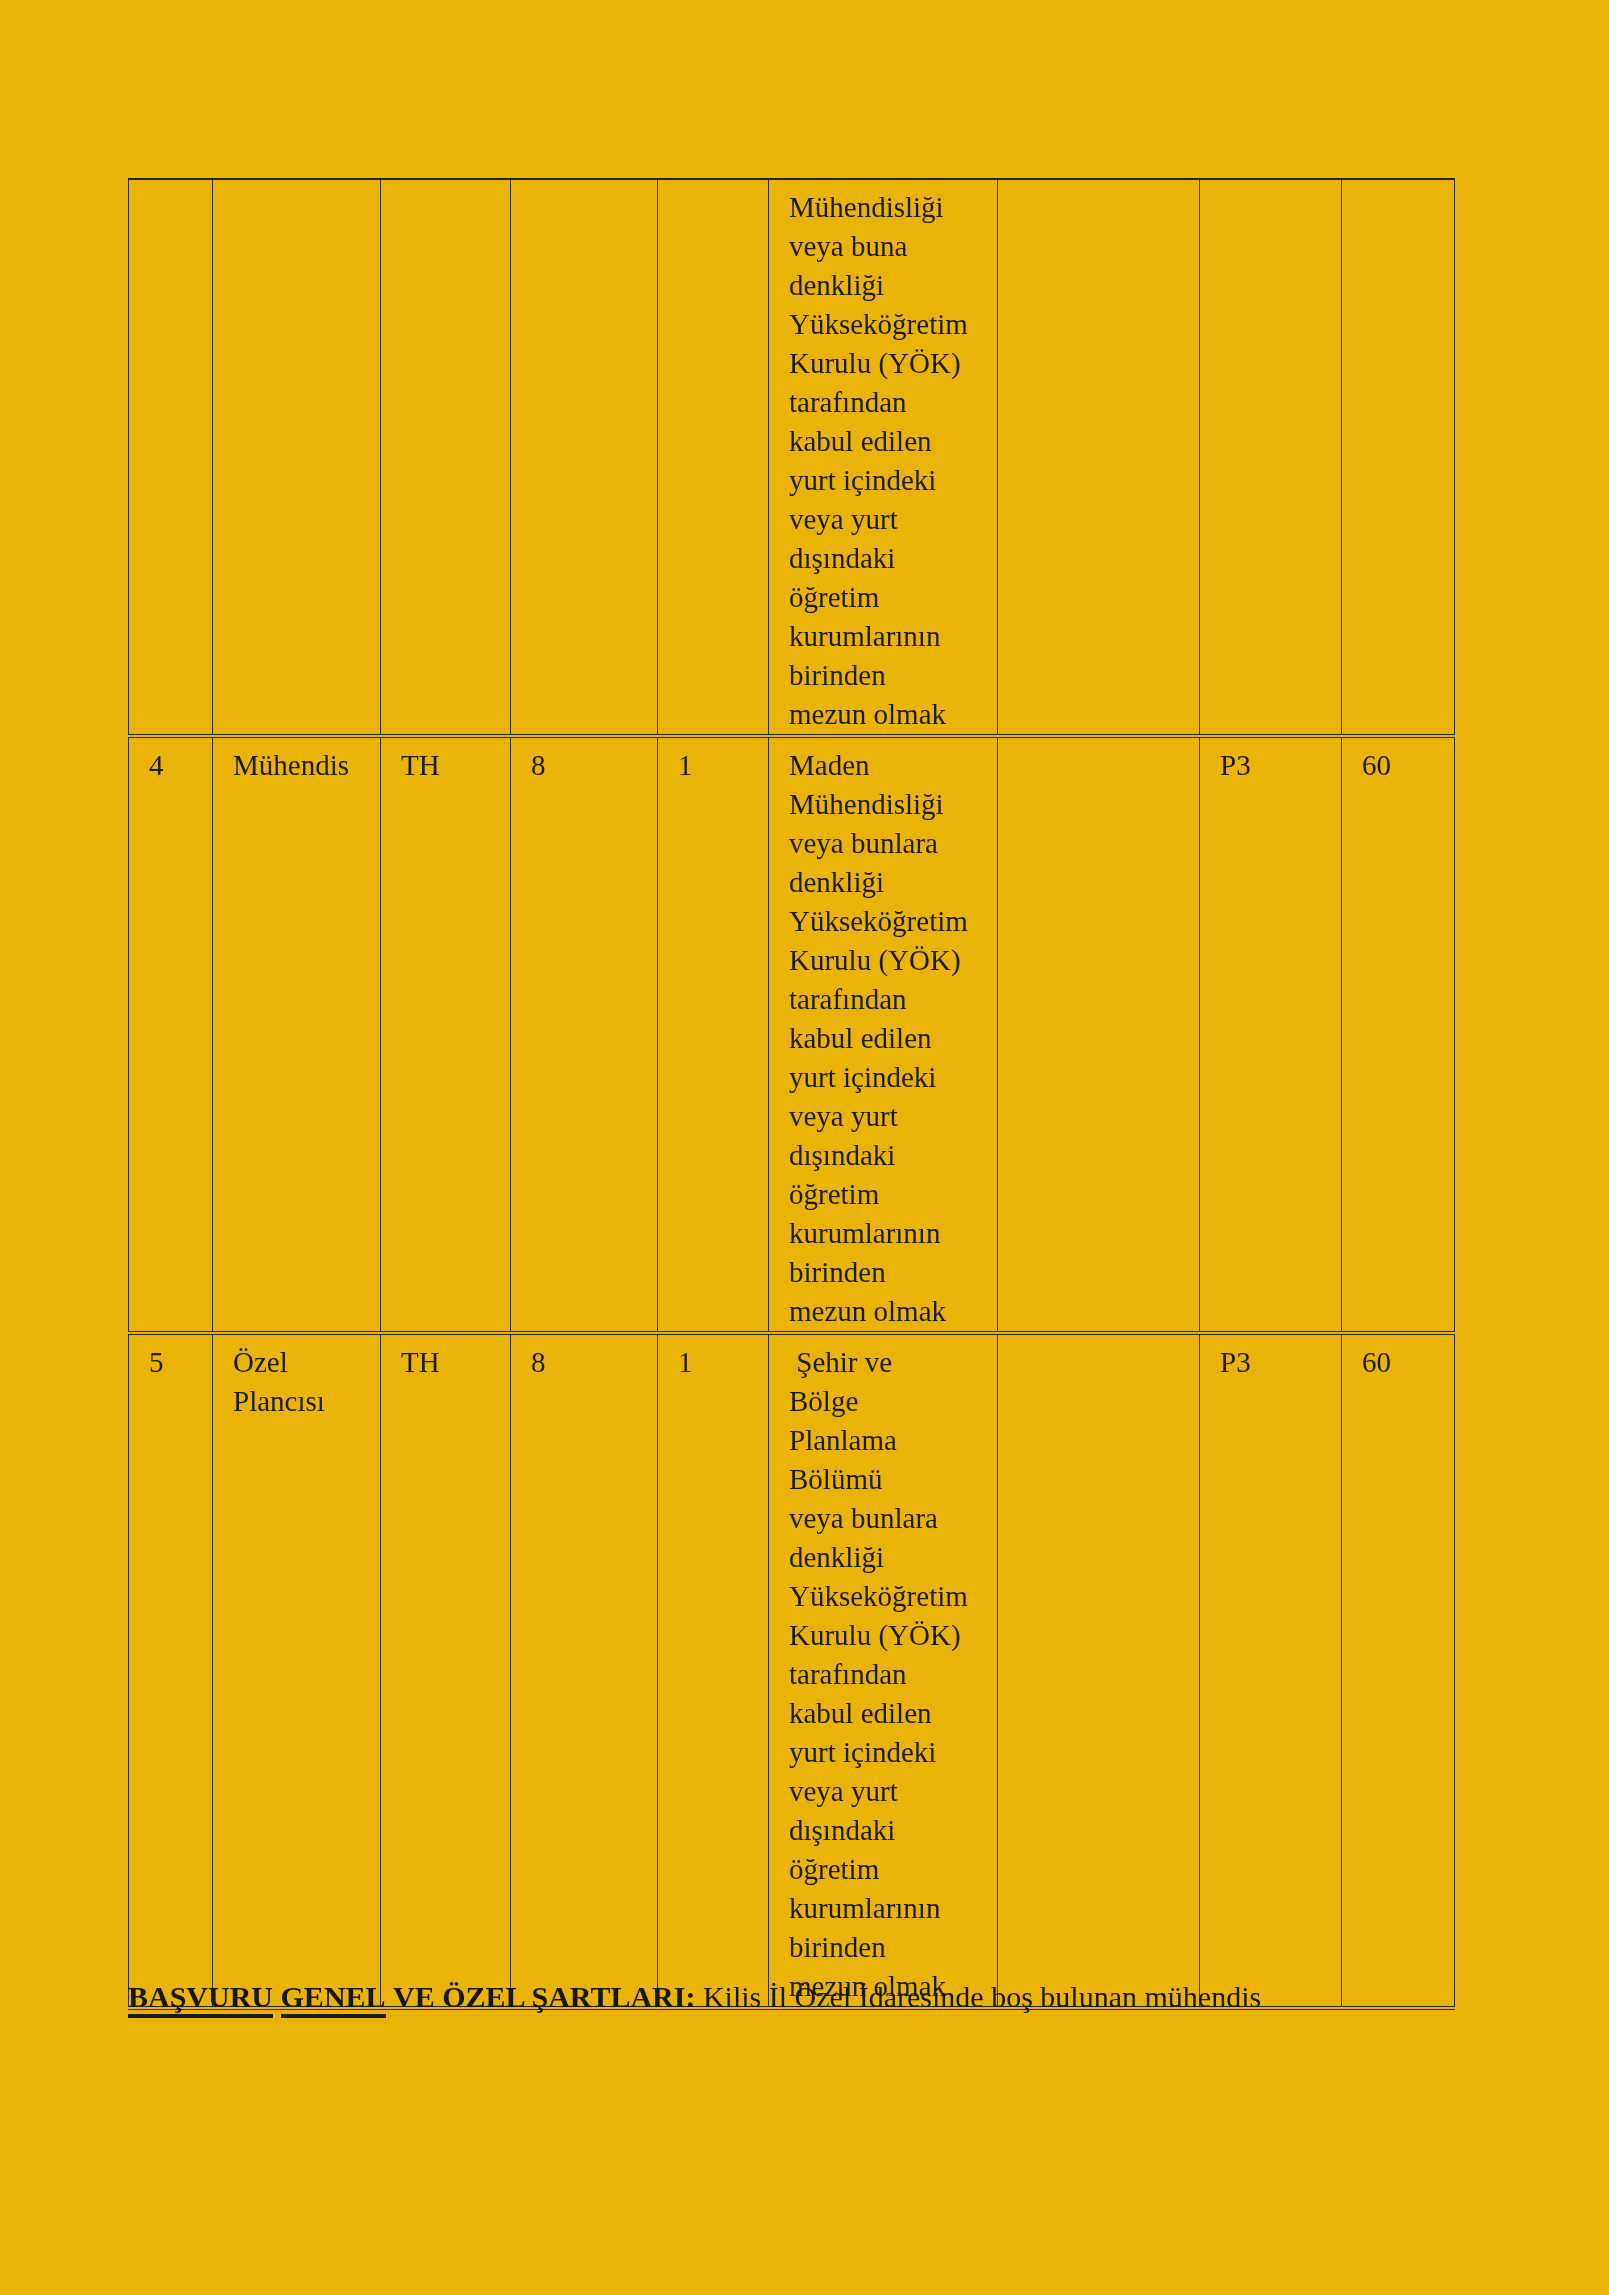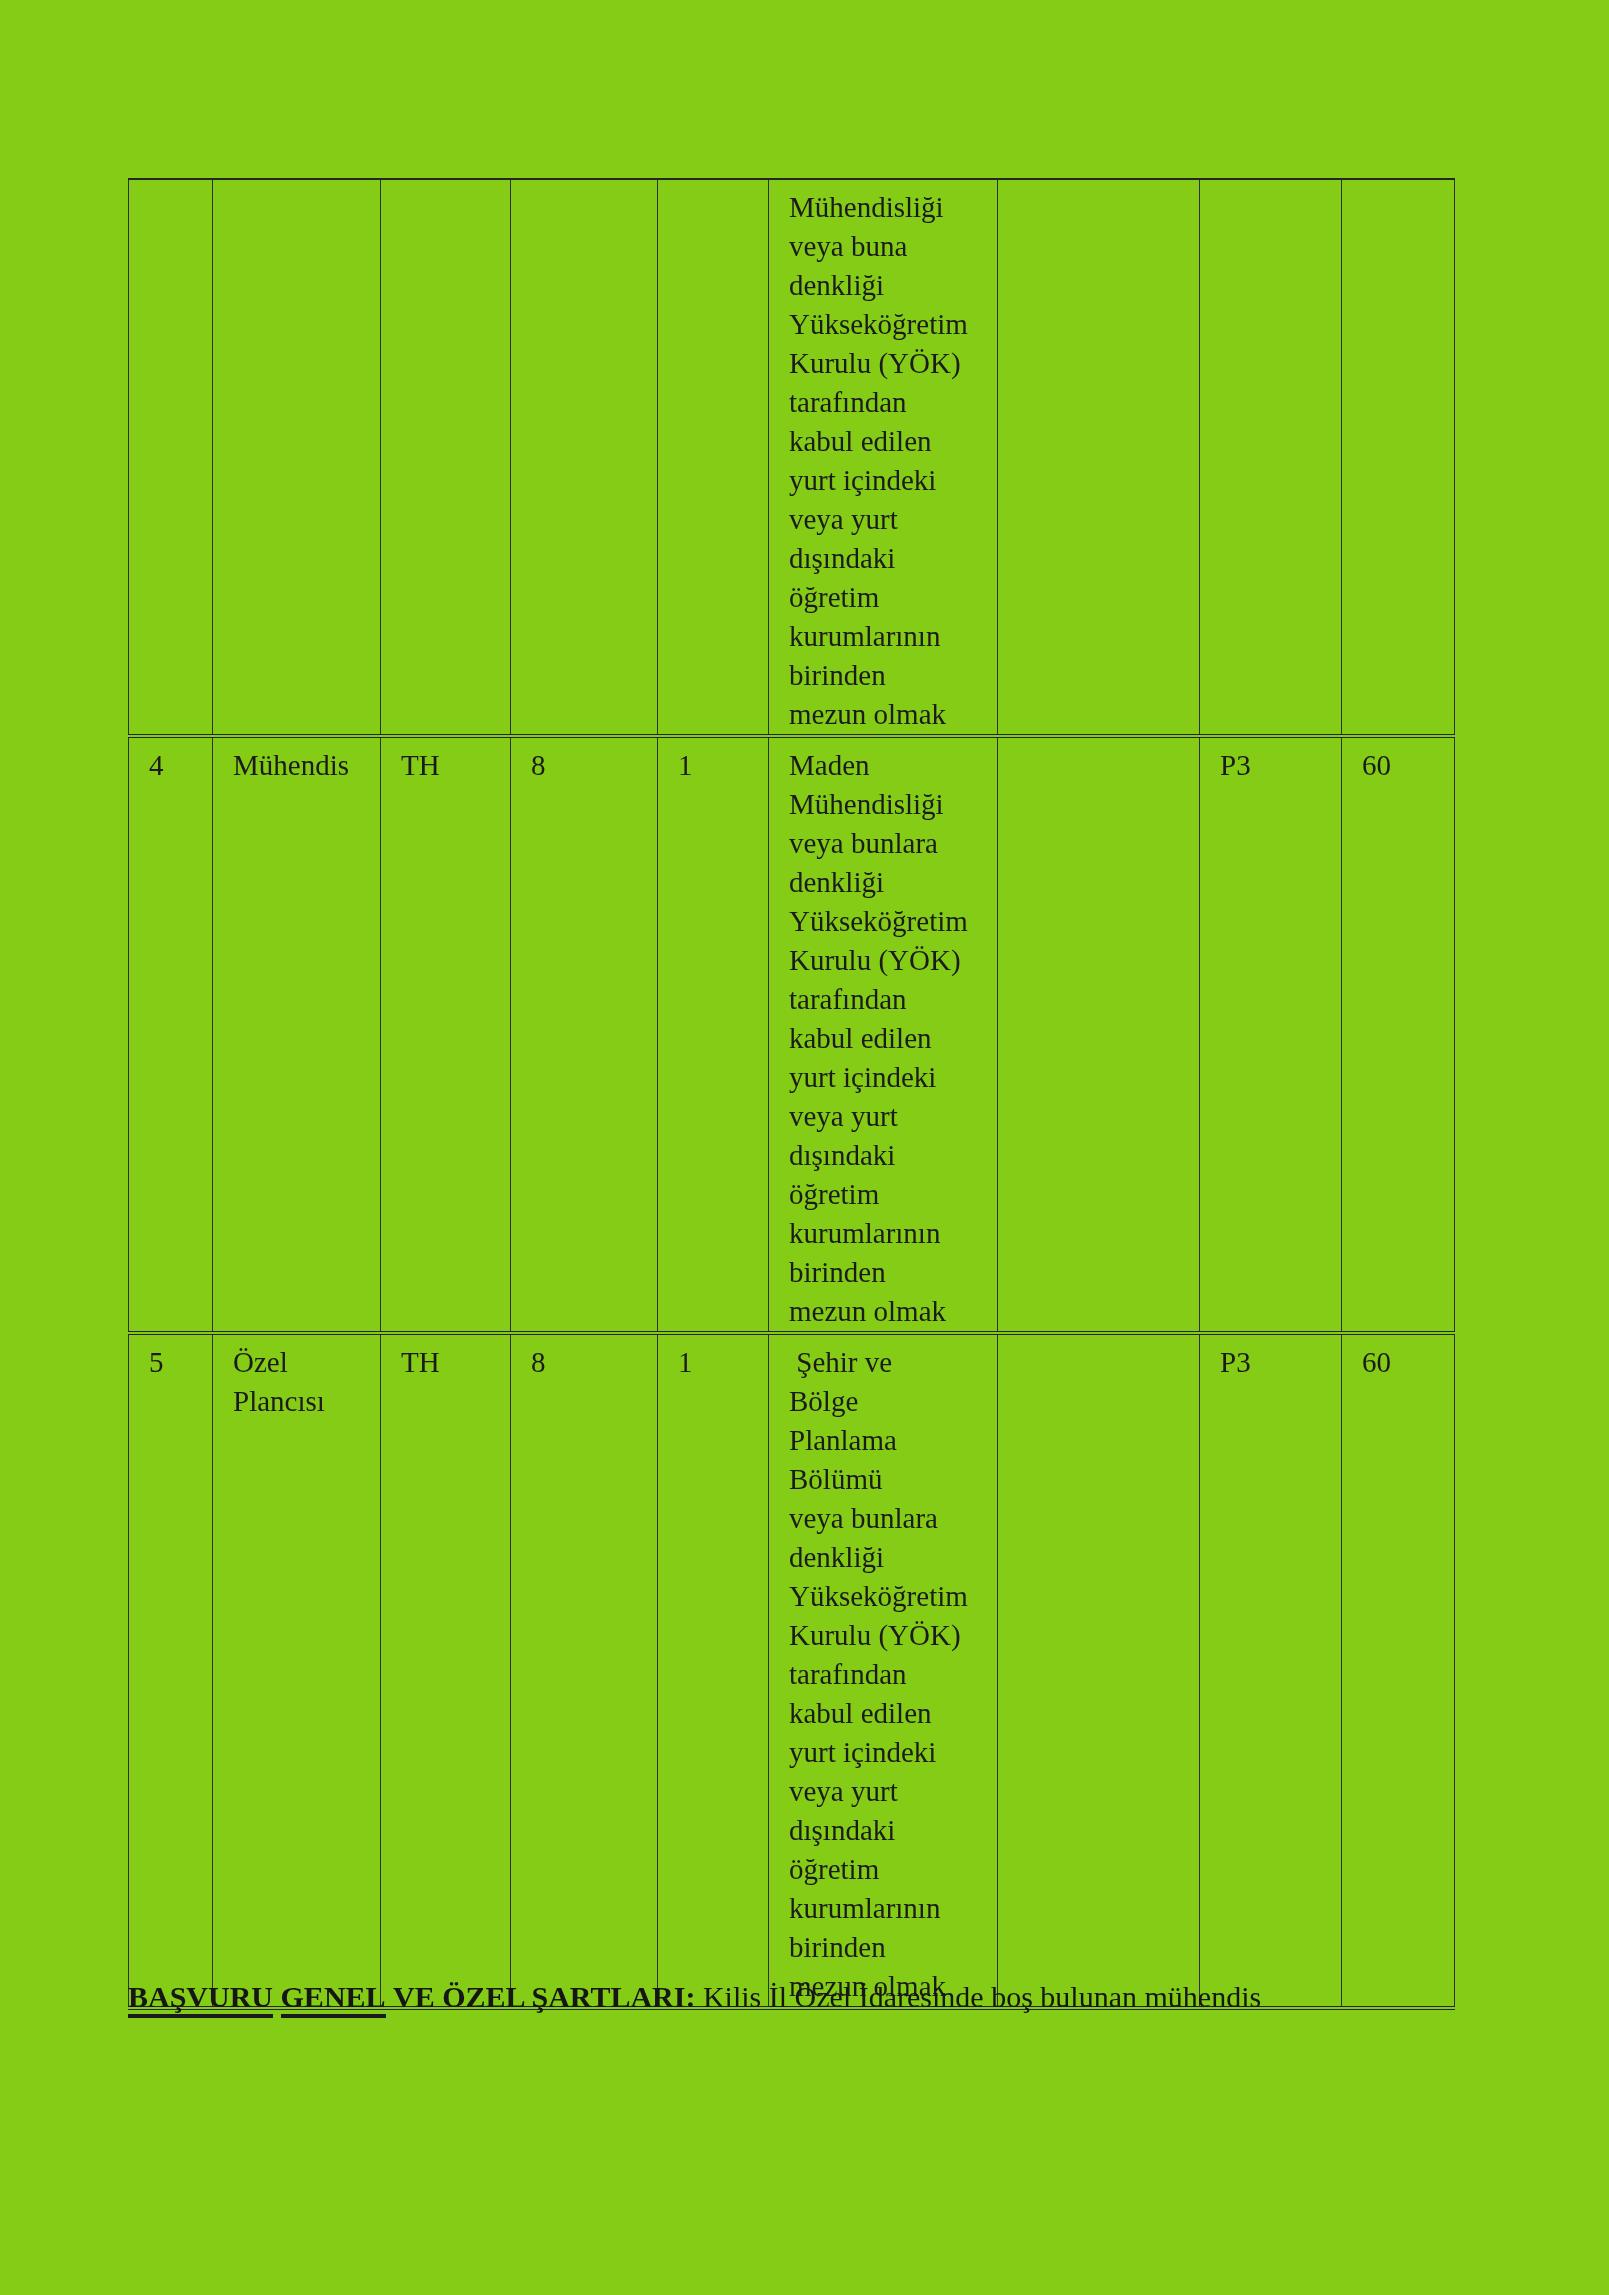--- a/index.html
+++ b/index.html
@@ -4,21 +4,21 @@
 <style>
   html, body {
     margin: 0;
     padding: 0;
     background: #ffffff;
   }
   .page {
     position: relative;
     width: 1610px;
     height: 2295px;
-    background: #84cc16;
+    background: #eab308;
     overflow: hidden;
     font-family: "Liberation Serif", "DejaVu Serif", serif;
     color: #1b1b1b;
   }
 
   
   table.positions {
     position: absolute;
     left: 128px;
     top: 178px;

